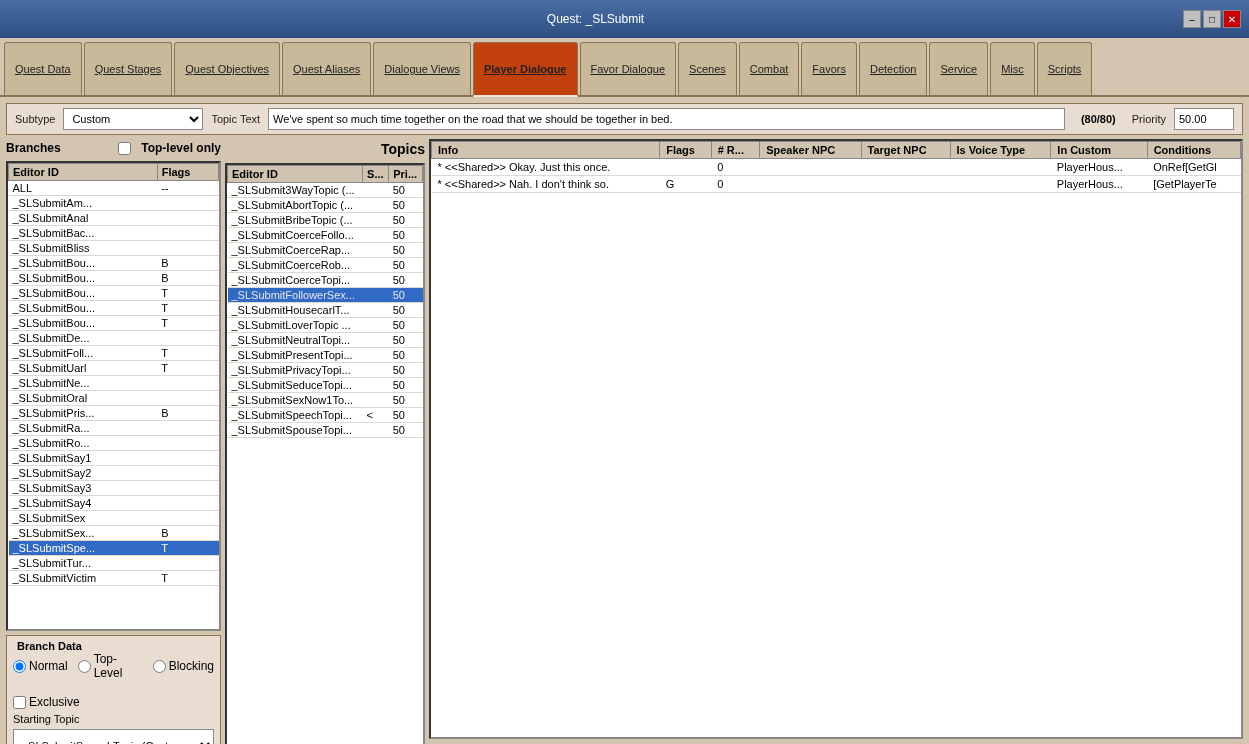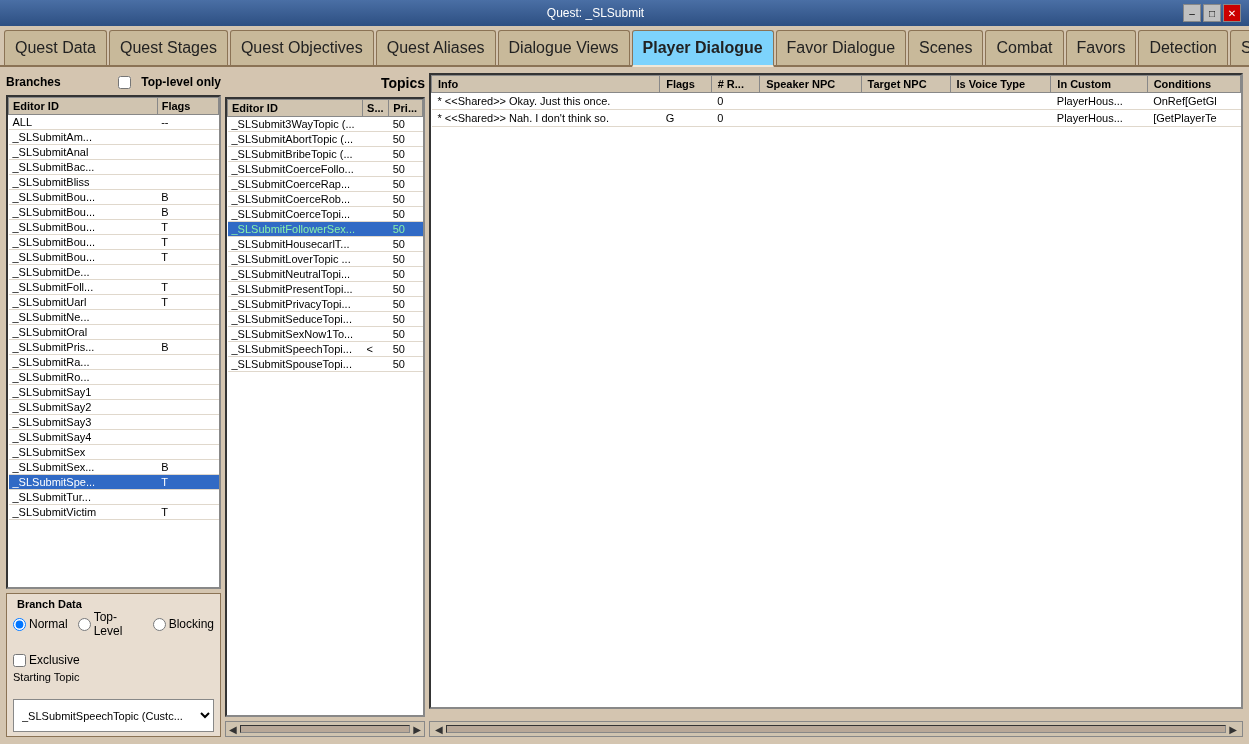--- a/index.html
+++ b/index.html
@@ -1,21 +1,21 @@
 <!DOCTYPE html>
 <html><head>
   <meta charset="utf-8">
   <style>
     * { box-sizing: border-box; margin: 0; padding: 0; font-family: 'Segoe UI', Tahoma, Arial, sans-serif; font-size: 12px; }
     body { background: #d4c5b0; width: 1249px; height: 744px; overflow: hidden; }
     
     .title-bar {
       background: linear-gradient(to bottom, #4a6fa5, #2d4f82);
       color: white;
-      height: 26px;
+      height: 38px;
       display: flex;
       align-items: center;
       justify-content: space-between;
       padding: 0 8px;
       user-select: none;
     }
     .title-bar-text { flex: 1; text-align: center; font-size: 12px; }
     .title-bar-controls { display: flex; gap: 2px; }
     .title-btn {
       width: 18px; height: 18px;
@@ -33,29 +33,30 @@
       display: flex;
       align-items: flex-end;
       padding: 4px 4px 0 4px;
       border-bottom: 2px solid #8b7355;
       gap: 2px;
     }
     .tab {
       background: #c8b99a;
       border: 1px solid #8b7355;
       border-bottom: none;
-      padding: 8px 10px;
+      padding: 20px 10px;
       cursor: pointer;
-      font-size: 16px;
+      font-size: 11px;
       color: #222;
       border-radius: 3px 3px 0 0;
       white-space: nowrap;
+      text-decoration: underline;
     }
     .tab.active {
-      background: #7dd3fc;
+      background: #c2410c;
       font-weight: bold;
       border-bottom: 2px solid #f0e8d8;
       margin-bottom: -2px;
       z-index: 1;
     }
 
     .main-content {
       display: flex;
       flex-direction: column;
       height: calc(744px - 26px - 42px);
@@ -190,21 +191,21 @@
       font-size: 11px;
       font-weight: bold;
       position: sticky;
       top: 0;
     }
     .topics-table td {
       border-bottom: 1px solid #e0d8cc;
       padding: 1px 4px;
       font-size: 11px;
     }
-    .topics-table tr.selected { background: #316ac5; color: #86efac; }
+    .topics-table tr.selected { background: #316ac5; color: #e5e5e5; }
 
     
     .right-panel {
       flex: 1;
       display: flex;
       flex-direction: column;
       gap: 12px;
       overflow: hidden;
     }
     .info-table-container {
@@ -271,21 +272,21 @@
     }
     .checkbox-item {
       display: flex;
       align-items: center;
       gap: 3px;
       font-size: 11px;
       margin-bottom: 4px;
     }
     .starting-topic-label {
       font-size: 11px;
-      margin-bottom: 16px;
+      margin-bottom: 4px;
     }
     .starting-topic-select {
       border: 1px solid #888;
       background: white;
       padding: 2px 4px;
       font-size: 11px;
       width: 100%;
       height: 33px;
     }
 
@@ -347,20 +348,31 @@
     <div class="tab">Combat</div>
     <div class="tab">Favors</div>
     <div class="tab">Detection</div>
     <div class="tab">Service</div>
     <div class="tab">Misc</div>
     <div class="tab">Scripts</div>
   </div>
 
 <div class="main-content">
 
+  <div class="top-row">
+    <span class="label">Subtype</span>
+    <select class="subtype-select">
+      <option>Custom</option>
+    </select>
+    <span class="label">Topic Text</span>
+    <input class="topic-text-input" type="text" value="We've spent so much time together on the road that we should be together in bed." style="">
+    <span class="char-count">(80/80)</span>
+    <span class="label">Priority</span>
+    <input class="priority-input" type="text" value="50.00" style="">
+  </div>
 
   <div class="middle-area">
 
     <div class="left-panel">
       <div class="branches-header">
         <span>Branches</span>
         <div class="top-level-check">
           <input type="checkbox" id="tlOnly" style="">
           <label for="tlOnly">Top-level only</label>
         </div>

